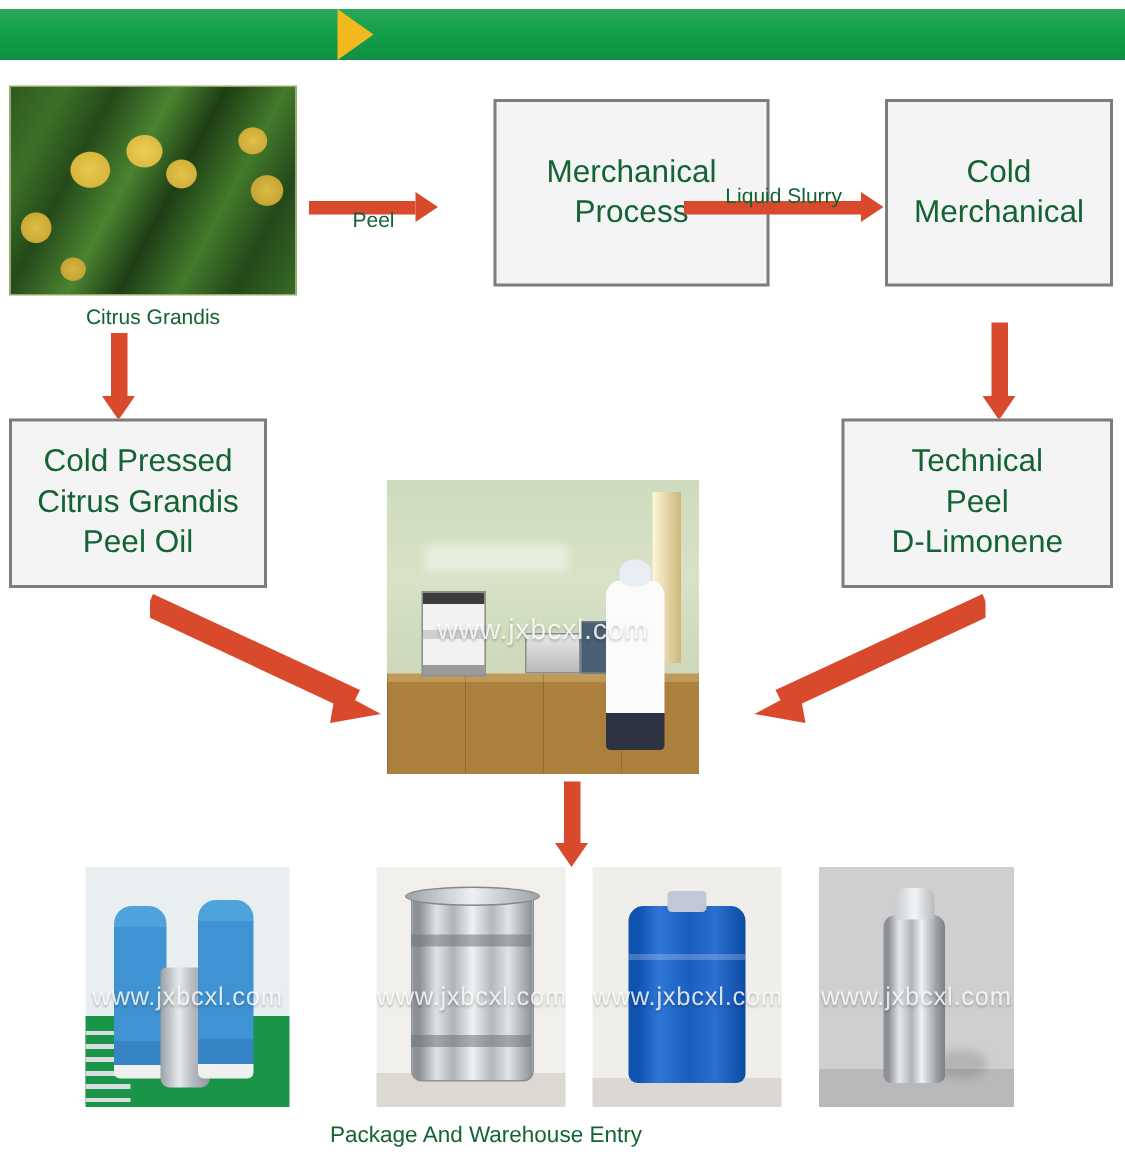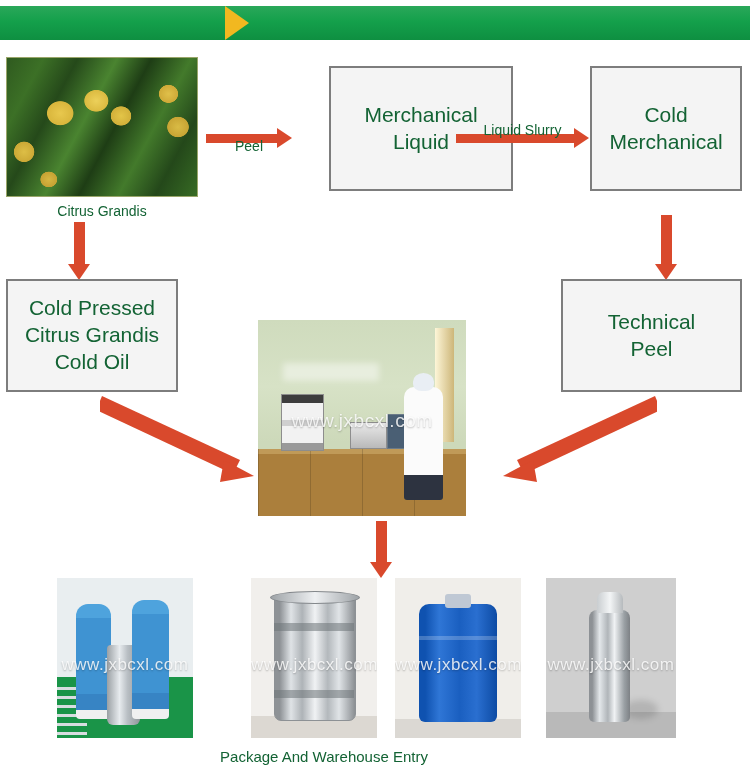--- a/index.html
+++ b/index.html
@@ -316,21 +316,21 @@
 <div class="photo" id="photo-citrus"></div>
 <div class="caption" id="caption-citrus">Citrus Grandis</div>
 
 <div class="arrow arrow-h" style="left:206px; top:128px; width:86px;">
   <div class="shaft" style="width:71px;"></div>
   <div class="head"></div>
 </div>
 <div class="arrow-label" style="left:206px; top:124px; width:86px; transform:translateY(-18px);">Peel</div>
 
 <div class="flow-box" id="box-merchanical" style="left:293px; top:66px; width:184px; height:125px;margin-left:36px;">
-  <span><span>Merchanical</span><br><span>Liquid</span></span>
+  <span><span>Merchanical</span><br><span>Process</span></span>
 </div>
 
 <div class="arrow arrow-h" style="left:456px; top:128px; width:133px;">
   <div class="shaft" style="width:118px;"></div>
   <div class="head"></div>
 </div>
 <div class="arrow-label" style="left:456px; top:108px; width:133px; transform:translateY(-18px);">Liquid Slurry</div>
 
 <div class="flow-box" id="box-steam" style="left:590px; top:66px; width:152px; height:125px;">
   <span><span>Cold</span><br><span>Merchanical</span></span>
@@ -340,25 +340,25 @@
   <div class="shaft" style="height:42px;"></div>
   <div class="head"></div>
 </div>
 
 <div class="arrow arrow-v" style="left:655px; top:215px; height:65px;">
   <div class="shaft" style="height:49px;"></div>
   <div class="head"></div>
 </div>
 
 <div class="flow-box" id="box-cold-pressed" style="left:6px; top:279px; width:172px; height:113px;">
-  <span><span>Cold Pressed</span><br><span>Citrus Grandis</span><br><span>Cold Oil</span></span>
+  <span><span>Cold Pressed</span><br><span>Citrus Grandis</span><br><span>Peel Oil</span></span>
 </div>
 
 <div class="flow-box" id="box-technical-grade" style="left:561px; top:279px; width:181px; height:113px;">
-  <span><span>Technical</span><br><span>Peel</span><br></span>
+  <span><span>Technical</span><br><span>Peel</span><br><span>D-Limonene</span></span>
 </div>
 
 <svg class="arrow-diag" style="left:100px; top:388px; width:170px; height:100px;" viewBox="0 0 170 100">
   <g fill="#d9492c">
     <polygon points="2,8 140,72 133,86 -4,22"></polygon>
     <polygon points="154,88 124,72 120,94"></polygon>
   </g>
 </svg>
 
 <svg class="arrow-diag" style="left:487px; top:388px; width:170px; height:100px;" viewBox="0 0 170 100">

